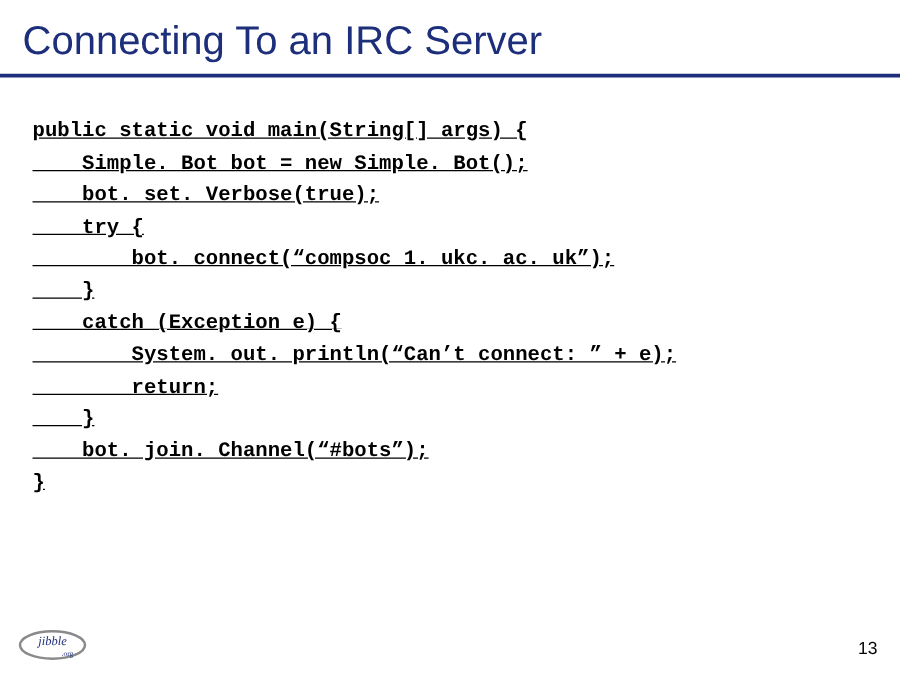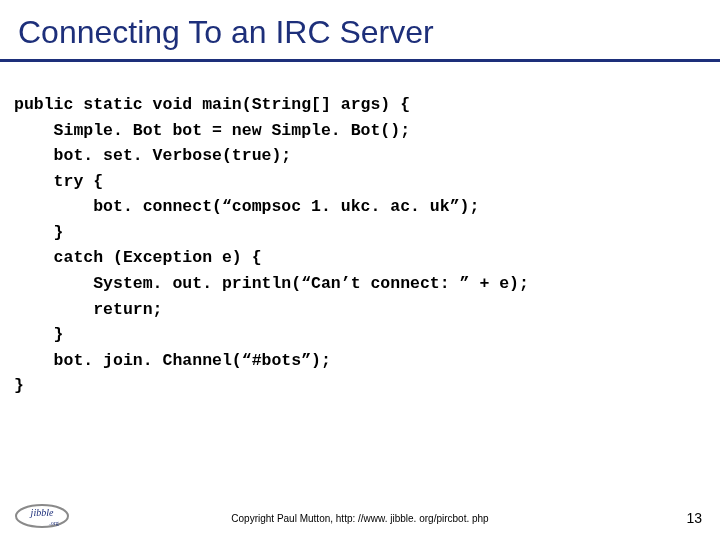--- a/index.html
+++ b/index.html
@@ -12,21 +12,22 @@
     font-weight: normal;
     font-family: Verdana, Arial, sans-serif;
     letter-spacing: 0px;
   }
   .rule {
     height: 3px;
     background: #1d2f7a;
     width: 100%;
   }
   .body {
-    padding: 30px 10px 0 14px;
+    padding: 30px 10px 0 26px;
+    text-decoration: underline;
   }
   .code {
     font-family: "Courier New", Courier, monospace;
     font-weight: bold;
     font-size: 16.5px;
     line-height: 1.55;
     white-space: pre;
     color: #000;
   }
   .logo {
@@ -80,16 +81,15 @@
   </div>
 
   <div class="logo">
     <svg width="56" height="26" viewBox="0 0 56 26">
       <ellipse cx="28" cy="14" rx="26" ry="11" fill="none" stroke="#8a8a8a" stroke-width="2"></ellipse>
       <text x="28" y="14" text-anchor="middle" font-family="Verdana" font-size="10" fill="#1d2f7a" font-style="italic">jibble</text>
       <text x="40" y="23" text-anchor="middle" font-family="Verdana" font-size="6" fill="#1d2f7a">.org</text>
     </svg>
   </div>
 
-  <div class="copyright">Copyright Paul Mutton, http: //www. jibble. org/pircbot. php</div>
   <div class="pagenum">13</div>
 
 </div>
 
 </body></html>

